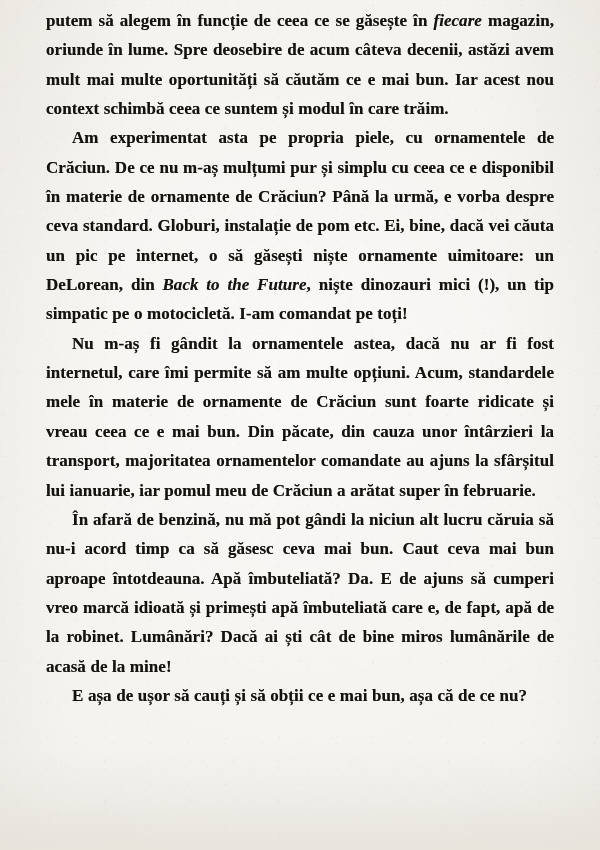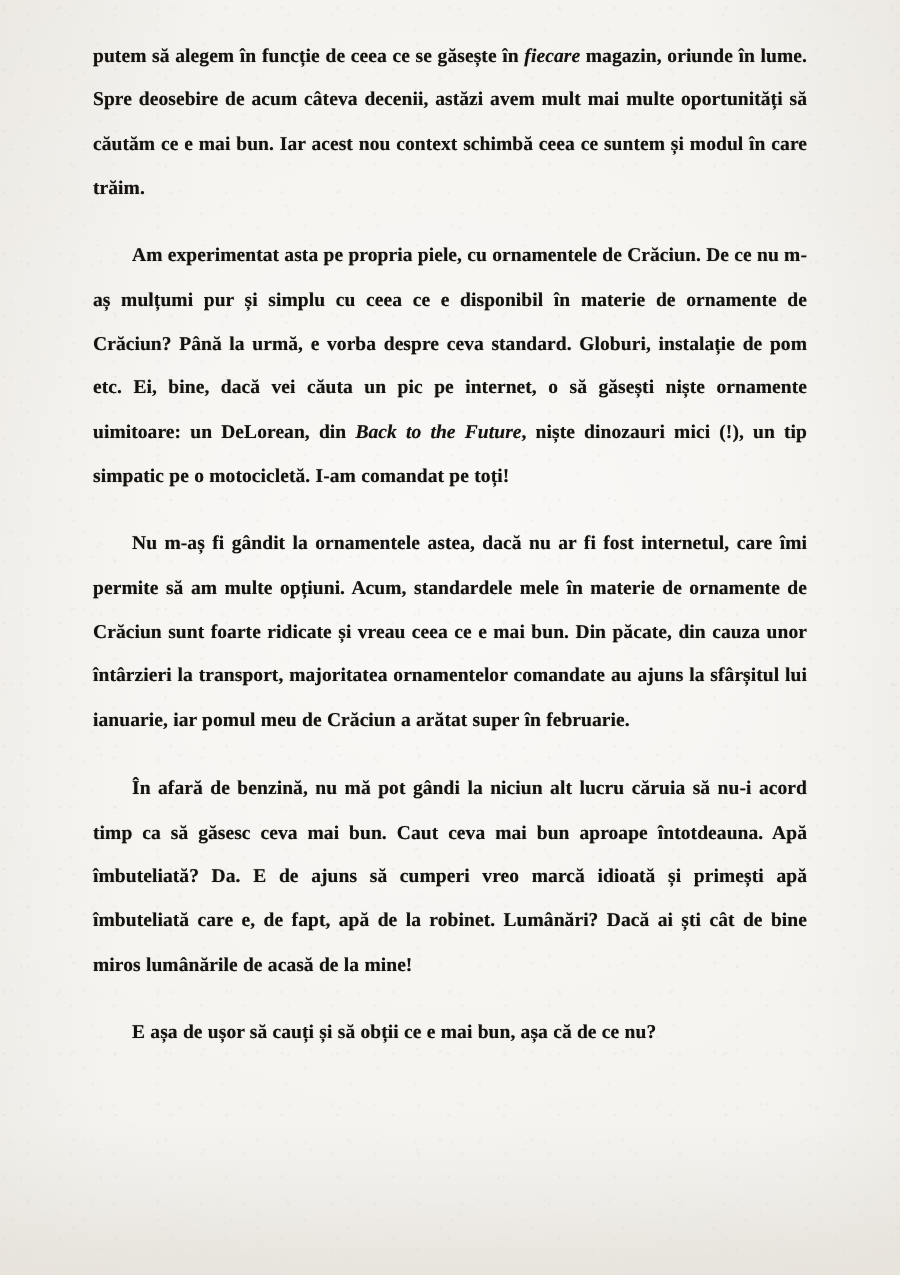--- a/index.html
+++ b/index.html
@@ -47,23 +47,23 @@
 
   
   #text-body {
     position: absolute;
     left: 46px;
     top: 6px;
     width: 508px;
   }
 
   p.para {
-    margin: 16px;
+    margin: 0;
     color: #16130f;
-    font-size: 13px;
+    font-size: 17px;
     line-height: 29.35px;
     text-align: justify;
     text-align-last: left;
     text-indent: 26px;
     -webkit-hyphens: none;
     hyphens: none;
     word-spacing: 0.2px;
     letter-spacing: 0.05px;
     text-rendering: optimizeLegibility;
     text-shadow: 0 0 0.55px rgba(20,17,13,0.55);

